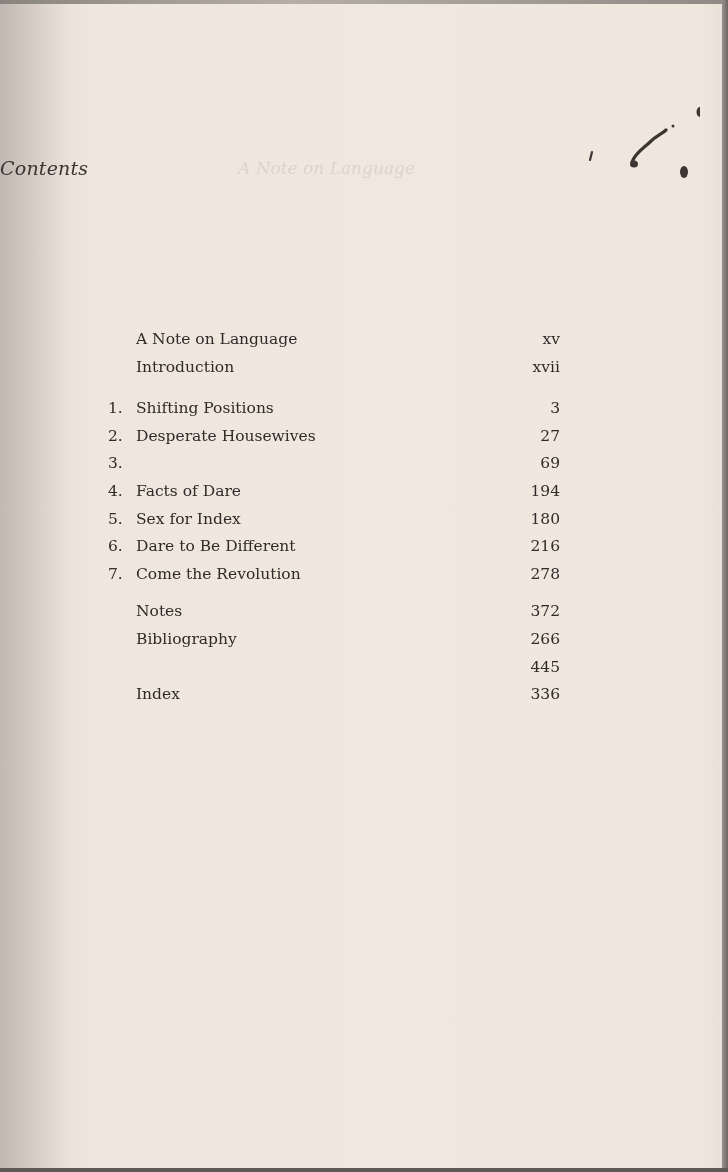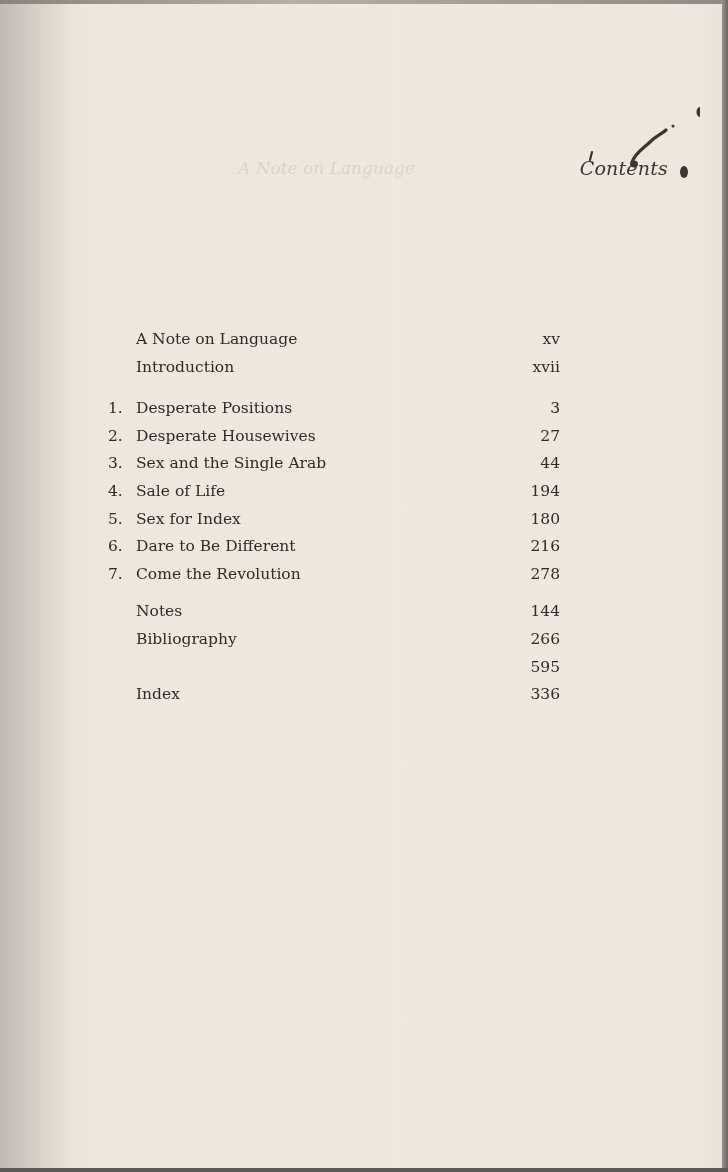--- a/index.html
+++ b/index.html
@@ -76,21 +76,21 @@
       color: rgba(120,110,104,0.16);
       filter: blur(0.6px);
       pointer-events: none;
     }
 
     .title {
       position: absolute;
       left: 0;
       width: 668px;
       top: 157px;
-      text-align: right;
+      text-align: left;
       font-family: "DejaVu Serif", serif;
       font-style: italic;
       font-size: 19px;
       color: #3a3533;
       letter-spacing: 0.2px;
     }
 
     .toc {
       position: absolute;
       left: 108px;
@@ -146,36 +146,35 @@
     </div>
     <div class="toc-row front">
       <span class="toc-label">Introduction</span>
       <span class="toc-page">xvii</span>
     </div>
 
     <div class="gap-small"></div>
 
     <div class="toc-row">
       <span class="toc-num">1.</span>
-      <span class="toc-label">Desperate Positions</span>
+      <span class="toc-label">Shifting Positions</span>
       <span class="toc-page">3</span>
     </div>
     <div class="toc-row">
       <span class="toc-num">2.</span>
       <span class="toc-label">Desperate Housewives</span>
       <span class="toc-page">27</span>
     </div>
     <div class="toc-row">
       <span class="toc-num">3.</span>
-      <span class="toc-label">Sex and the Single Arab</span>
-      <span class="toc-page">44</span>
+      <span class="toc-page">69</span>
     </div>
     <div class="toc-row">
       <span class="toc-num">4.</span>
-      <span class="toc-label">Sale of Life</span>
+      <span class="toc-label">Facts of Dare</span>
       <span class="toc-page">194</span>
     </div>
     <div class="toc-row">
       <span class="toc-num">5.</span>
       <span class="toc-label">Sex for Index</span>
       <span class="toc-page">180</span>
     </div>
     <div class="toc-row">
       <span class="toc-num">6.</span>
       <span class="toc-label">Dare to Be Different</span>
@@ -184,28 +183,28 @@
     <div class="toc-row">
       <span class="toc-num">7.</span>
       <span class="toc-label">Come the Revolution</span>
       <span class="toc-page">278</span>
     </div>
 
     <div class="gap-med"></div>
 
     <div class="toc-row back">
       <span class="toc-label">Notes</span>
-      <span class="toc-page">144</span>
+      <span class="toc-page">372</span>
     </div>
     <div class="toc-row back">
       <span class="toc-label">Bibliography</span>
       <span class="toc-page">266</span>
     </div>
     <div class="toc-row back">
-      <span class="toc-page">595</span>
+      <span class="toc-page">445</span>
     </div>
     <div class="toc-row back">
       <span class="toc-label">Index</span>
       <span class="toc-page">336</span>
     </div>
   </div>
 
   <svg style="position:absolute;left:570px;top:90px;" width="130" height="100" viewBox="0 0 130 100">
     <path d="M62 72 C66 62, 74 58, 80 52 C86 46, 92 44, 96 40" stroke="#3c3633" stroke-width="3.2" fill="none" stroke-linecap="round"></path>
     <ellipse cx="64" cy="74" rx="4" ry="3.5" fill="#3c3633"></ellipse>

